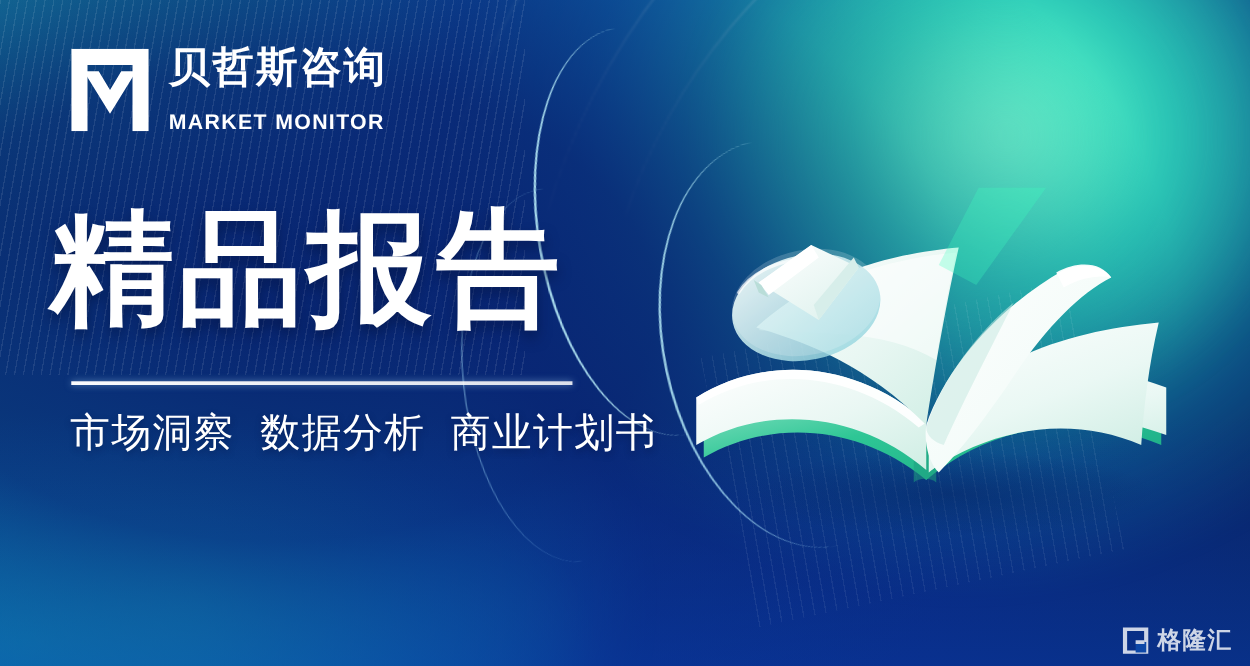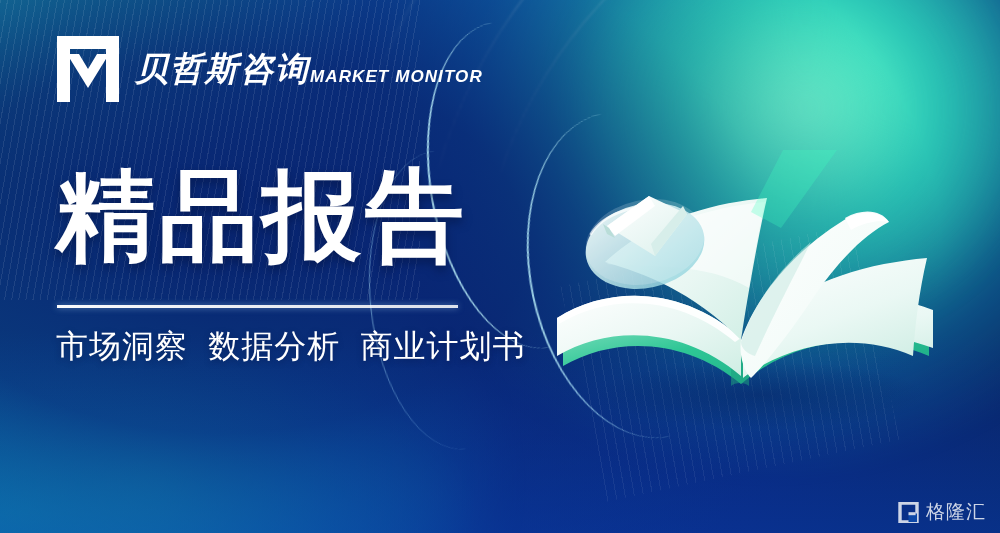--- a/index.html
+++ b/index.html
@@ -72,33 +72,33 @@
   }
   .hatch2{
     position:absolute;right:120px;bottom:60px;width:300px;height:220px;opacity:.07;
     transform:rotate(-12deg);
     background:repeating-linear-gradient(92deg, rgba(255,255,255,.9) 0px, rgba(255,255,255,.9) 1px, rgba(255,255,255,0) 1px, rgba(255,255,255,0) 9px);
   }
 
   
   #logo-lockup{position:absolute;left:57px;top:36px;display:flex;align-items:center;gap:16px;}
   #logo-mark{width:62px;height:66px;flex:0 0 auto;}
-  .brand-col{display:flex;flex-direction:row;justify-content:center;font-style:italic;}
+  .brand-col{display:flex;flex-direction:column;justify-content:center;}
   #brand-cn{
     font-size:33px;font-weight:700;color:#ffffff;letter-spacing:2px;line-height:1.08;
     font-family:"DejaVu Sans","Liberation Sans",sans-serif;
   }
   #brand-en{
     font-size:17px;font-weight:700;color:#ffffff;letter-spacing:1.1px;margin-top:16px;
     font-family:"Liberation Sans",sans-serif;
   }
 
   
   #headline{
-    position:absolute;left:56px;top:166px;
+    position:absolute;left:40px;top:166px;
     font-family:"DejaVu Sans","Liberation Sans",sans-serif;
     font-size:99px;font-weight:700;color:#ffffff;letter-spacing:4px;line-height:1.0;
     text-shadow:0 5px 10px rgba(3,18,62,.55);
     white-space:nowrap;
   }
   #divider{
     position:absolute;left:57px;top:305px;width:401px;height:3px;
     background:linear-gradient(to right, rgba(255,255,255,.98), rgba(255,255,255,.86));
     box-shadow:0 0 6px rgba(180,225,255,.5);
   }
@@ -113,21 +113,21 @@
   #book-illustration{position:absolute;left:545px;top:150px;width:400px;height:280px;}
 
   
   #watermark{
     position:absolute;right:14px;bottom:8px;display:flex;align-items:center;gap:7px;
     opacity:.80;
   }
   #wm-mark{width:21px;height:21px;flex:0 0 auto;}
   #wm-text{
     font-family:"DejaVu Sans","Liberation Sans",sans-serif;
-    font-size:19px;font-weight:400;color:#ffffff;letter-spacing:1px;
+    font-size:19px;font-weight:700;color:#ffffff;letter-spacing:1px;
   }
 </style>
 </head>
 <body>
 
 <div id="banner">
 
   <div class="layer">
     <div class="glow-green"></div>
     <div class="glow-green2"></div>

